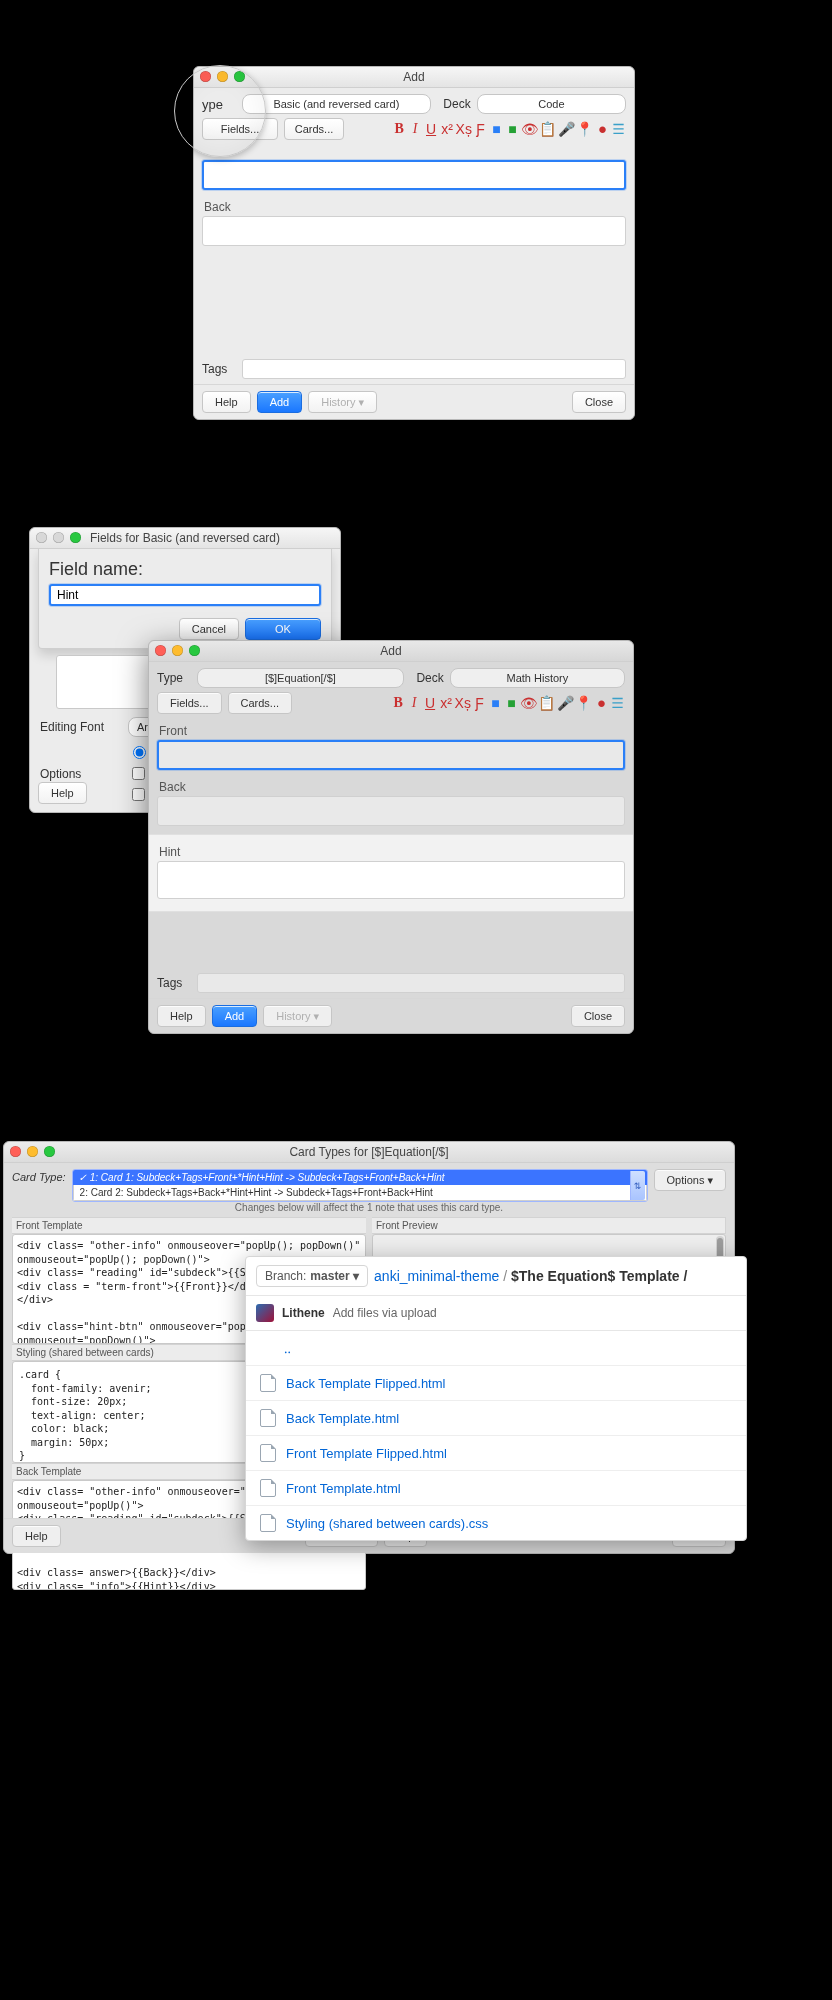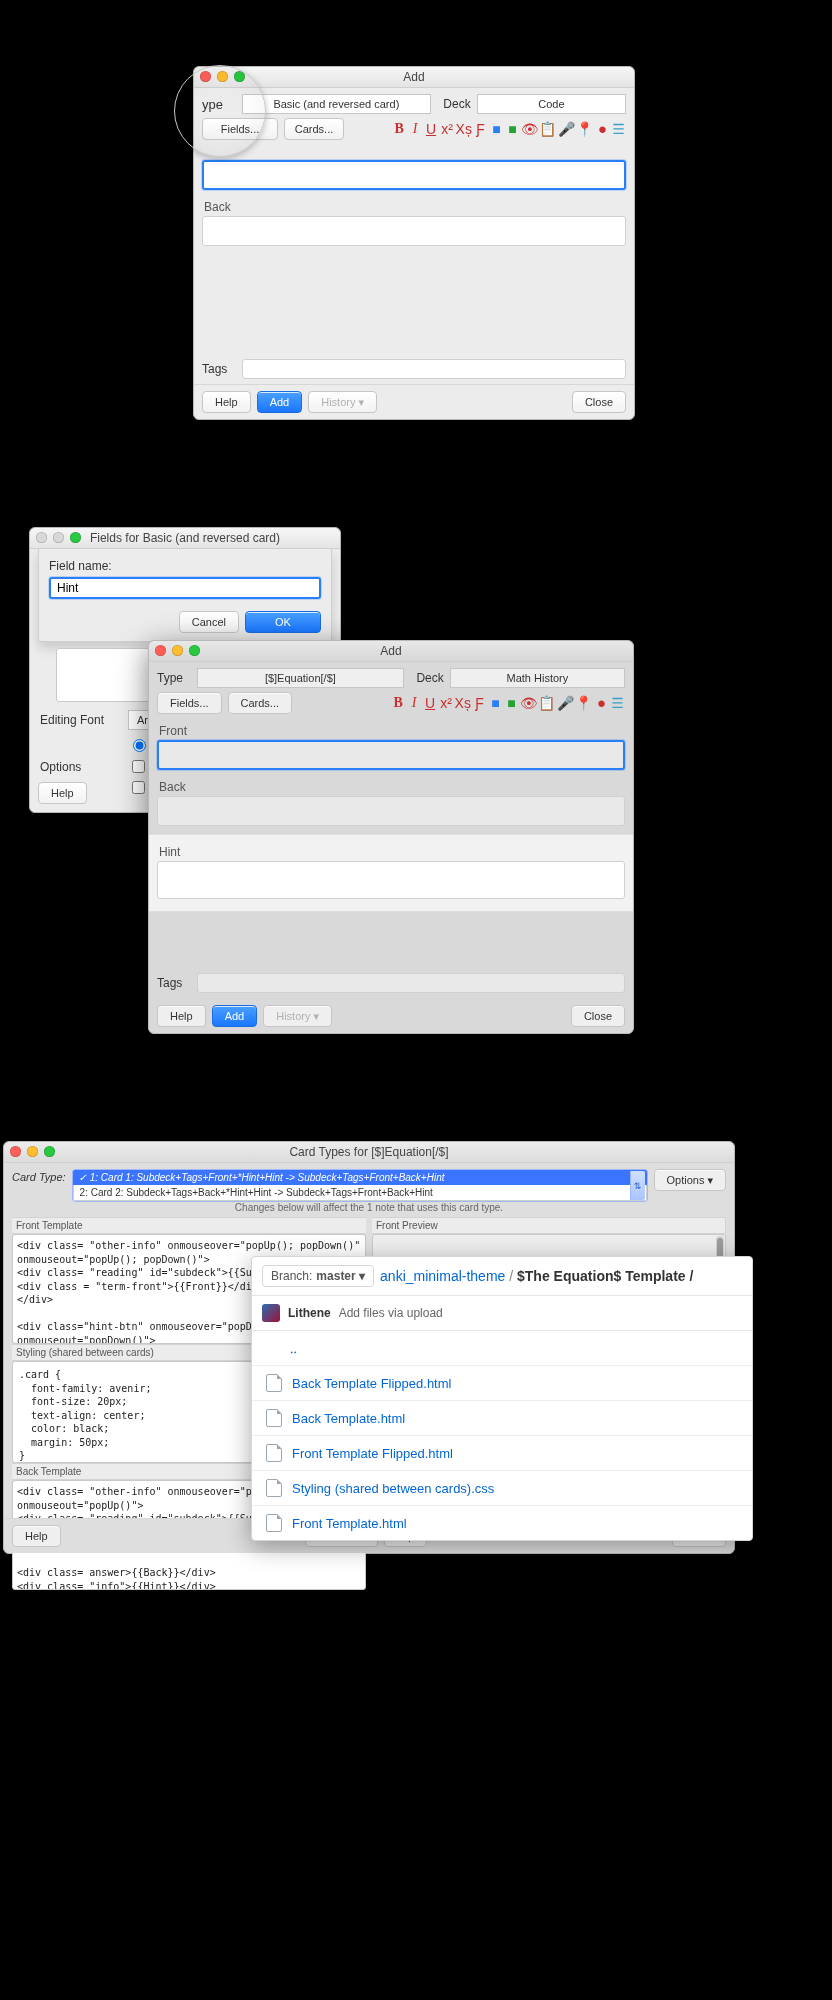--- a/index.html
+++ b/index.html
@@ -8,21 +8,21 @@
   .titlebar{height:20px;background:linear-gradient(#f6f6f6,#e4e4e4);border-bottom:1px solid #cfcfcf;border-radius:6px 6px 0 0;position:relative;text-align:center;font-size:12px;line-height:20px;color:#444;}
   .traffic{position:absolute;left:6px;top:4px;display:flex;gap:6px;}
   .dot{width:11px;height:11px;border-radius:50%;display:inline-block;box-shadow:inset 0 0 0 .5px rgba(0,0,0,.25);}
   .dot.red{background:#ff5f57;}
   .dot.yellow{background:#febc2e;}
   .dot.green{background:#28c840;}
   .dot.grey{background:#d8d8d8;}
   .mac-btn{display:inline-flex;align-items:center;justify-content:center;height:20px;padding:0 12px;background:linear-gradient(#fff,#f2f2f2);border:1px solid #c6c6c6;border-radius:4px;font-size:11px;color:#333;box-shadow:0 1px 0 rgba(255,255,255,.8) inset;}
   .mac-btn.primary{background:linear-gradient(#4aa0ff,#1a77ff);border-color:#1a6de0;color:#fff;}
   .mac-btn.disabled{color:#b0b0b0;}
-  .pill{display:inline-flex;align-items:center;justify-content:center;height:20px;background:#fff;border:1px solid #c6c6c6;border-radius:0;font-size:11px;color:#333;padding:0 8px;box-sizing:border-box;}
+  .pill{display:inline-flex;align-items:center;justify-content:center;height:20px;background:#fff;border:1px solid #c6c6c6;border-radius:8px;font-size:11px;color:#333;padding:0 8px;box-sizing:border-box;}
   .field-label{font-size:12px;color:#555;margin:6px 0 2px 2px;}
   .text-input{width:100%;box-sizing:border-box;background:#fff;border:1px solid #d0d0d0;border-radius:3px;height:30px;padding:4px 6px;font-size:12px;}
   .focus-ring{border:2px solid #2a7ff7;border-radius:3px;box-shadow:0 0 0 1px rgba(42,127,247,.25);}
   .bottom-bar{position:absolute;left:0;right:0;bottom:0;height:34px;display:flex;align-items:center;padding:0 8px;gap:6px;border-top:1px solid #d7d7d7;background:#ececec;border-radius:0 0 6px 6px;}
   .spacer{flex:1;}
   .tb-icons{display:flex;gap:1px;align-items:center;font-size:14px;line-height:1;}
   .tb-icons span{display:inline-block;text-align:center;min-width:15px;}
   .pane{background:#fff;border:1px solid #c9c9c9;border-radius:3px;}
   
   .code{font-family:ui-monospace,Menlo,Consolas,monospace;font-size:10px;line-height:1.35;white-space:pre;color:#222;}
@@ -116,21 +116,21 @@
     <div class="titlebar">
       <div class="traffic">
         <span class="dot grey"></span>
         <span class="dot grey"></span>
         <span class="dot green"></span>
       </div>
       <span>Fields for Basic (and reversed card)</span>
     </div>
 
     <div style="margin:0 8px;background:#ececec;border:1px solid #cfcfcf;border-top:none;border-radius:0 0 4px 4px;padding:10px 10px 8px;box-shadow:0 6px 12px rgba(0,0,0,.15);">
-      <div style="font-size:12px;margin-bottom:4px;">Field name:</div>
+      <div style="font-size:18px;margin-bottom:4px;">Field name:</div>
       <input class="text-input focus-ring" style="height: 22px;" value="Hint">
       <div style="display:flex;justify-content:flex-end;gap:6px;margin-top:12px;">
         <span class="mac-btn">Cancel</span>
         <span class="mac-btn primary" style="width:50px;">OK</span>
       </div>
     </div>
 
     <div style="display:flex;gap:8px;padding:6px 26px 0;align-items:flex-end;">
       <div class="pane" style="flex:1;height:52px;"></div>
       <div style="width:78px;display:flex;flex-direction:column;gap:4px;">
@@ -282,21 +282,21 @@
     <div class="bottom-bar" style="background:#dedede;">
       <span class="mac-btn" style="background:#efefef;">Help</span>
       <span class="spacer"></span>
       <span class="mac-btn" style="background:#efefef;">Add Field</span>
       <span class="mac-btn" style="background:#efefef;">Flip</span>
       <span class="spacer"></span>
       <span class="mac-btn" style="background:#efefef;">Close</span>
     </div>
   </div>
 
-  <div class="gh" style="left:251px;top:1256px;width:500px;">
+  <div class="gh" style="left:245px;top:1256px;width:500px;">
     <div class="gh-head">
       <span class="gh-branch">
         <span>Branch:</span>
         <strong>master ▾</strong>
       </span>
       <span class="gh-bread" style="font-size:14px;">
         <a href="#">anki_minimal-theme</a>
         <span style="color:#888;">/</span>
         <strong>$The Equation$ Template /</strong>
       </span>
@@ -318,22 +318,22 @@
         <div class="gh-row">
           <span class="file-ico"></span>
           <a href="#">Back Template.html</a>
         </div>
         <div class="gh-row">
           <span class="file-ico"></span>
           <a href="#">Front Template Flipped.html</a>
         </div>
         <div class="gh-row">
           <span class="file-ico"></span>
+          <a href="#">Front Template.html</a>
+        </div>
+        <div class="gh-row">
+          <span class="file-ico"></span>
           <a href="#">Styling (shared between cards).css</a>
         </div>
-        <div class="gh-row">
-          <span class="file-ico"></span>
-          <a href="#">Front Template.html</a>
-        </div>
       </div>
   </div>
 
 </div>
 
 </body></html>

